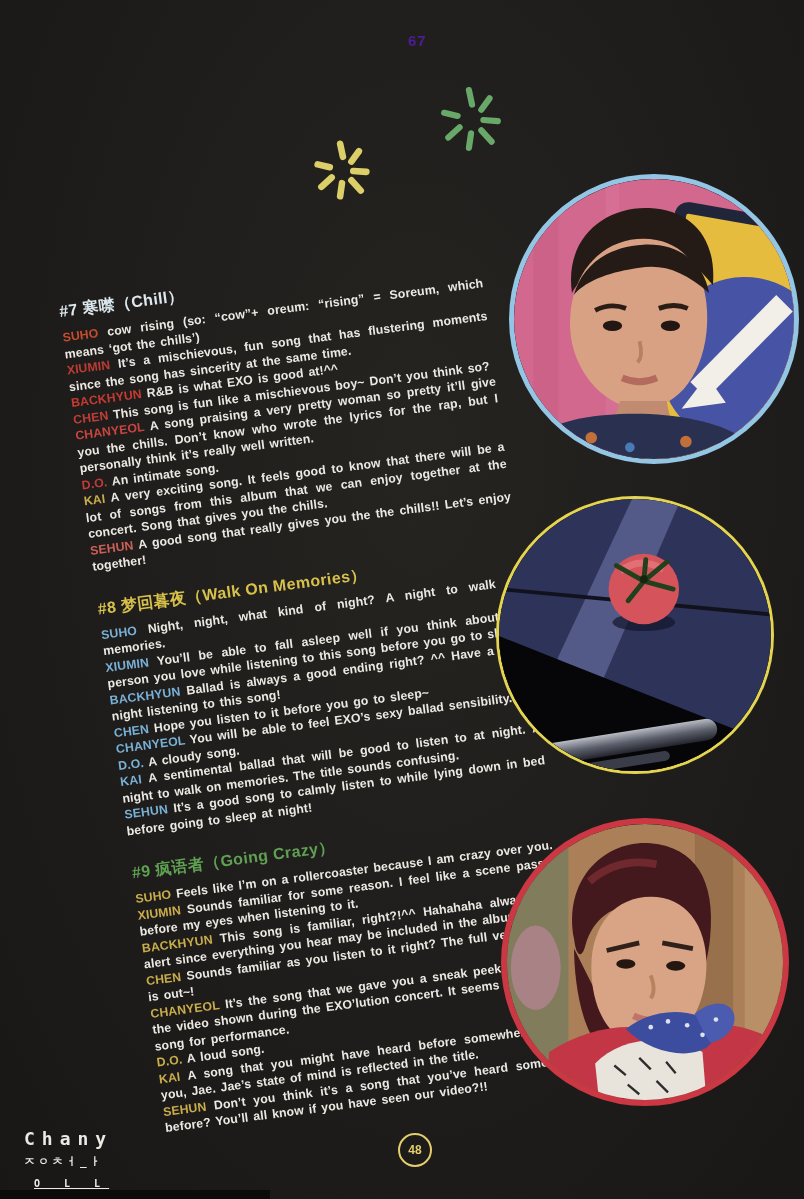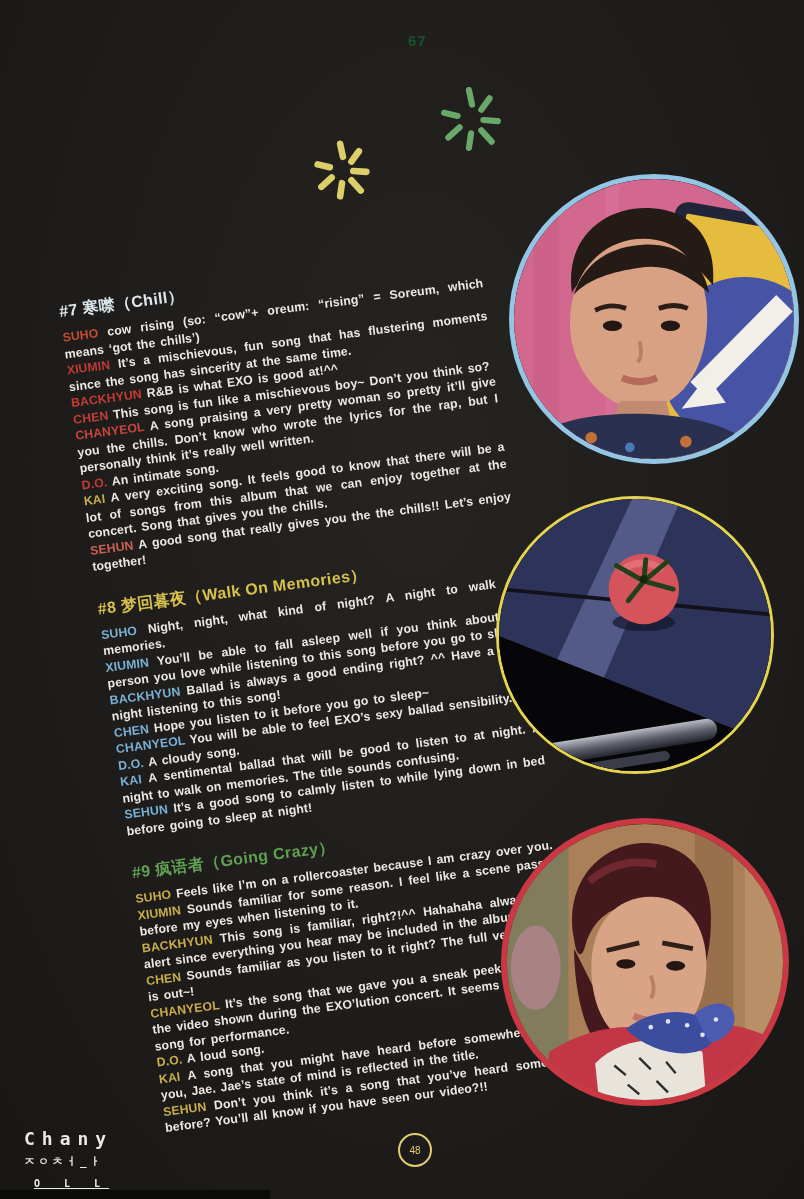--- a/index.html
+++ b/index.html
@@ -41,30 +41,30 @@
   .watermark{
     position:absolute;left:24px;color:#eceae4;font-family:"DejaVu Sans Mono", monospace;
     font-weight:700;white-space:nowrap;
   }
   .wm1{top:1128px;font-size:18px;letter-spacing:7px;}
   .wm2{top:1154px;font-size:11px;letter-spacing:3px;}
   .wm3{top:1178px;font-size:10px;letter-spacing:9px;padding-left:10px;text-decoration:underline;}
   .badge{
     position:absolute;left:398px;top:1133px;width:34px;height:34px;border-radius:50%;
     border:2.5px solid;display:flex;align-items:center;justify-content:center;
-    font-size:10px;font-weight:400;box-sizing:border-box;text-align:center;
+    font-size:12px;font-weight:700;box-sizing:border-box;text-align:center;
   }
   .bottom-strip{position:absolute;left:0;top:1190px;width:270px;height:9px;background:#0b0b0a;}
 </style>
 </head>
 <body>
 
 <div class="page">
 
-  <div class="pagenum-top" style="color: #14532d;">67</div>
+  <div class="pagenum-top" style="color: #4c1d95;">67</div>
 
   <svg class="sparkle green" viewBox="0 0 64 64" style="color: rgb(104, 168, 105);">
     <g stroke="currentColor" stroke-width="6" stroke-linecap="round">
       <line x1="30" y1="4" x2="33" y2="18"></line>
       <line x1="50" y1="12" x2="42" y2="23"></line>
       <line x1="58" y1="34" x2="44" y2="33"></line>
       <line x1="52" y1="54" x2="42" y2="43"></line>
       <line x1="30" y1="60" x2="32" y2="46"></line>
       <line x1="10" y1="50" x2="21" y2="40"></line>
       <line x1="6" y1="26" x2="19" y2="29"></line>

